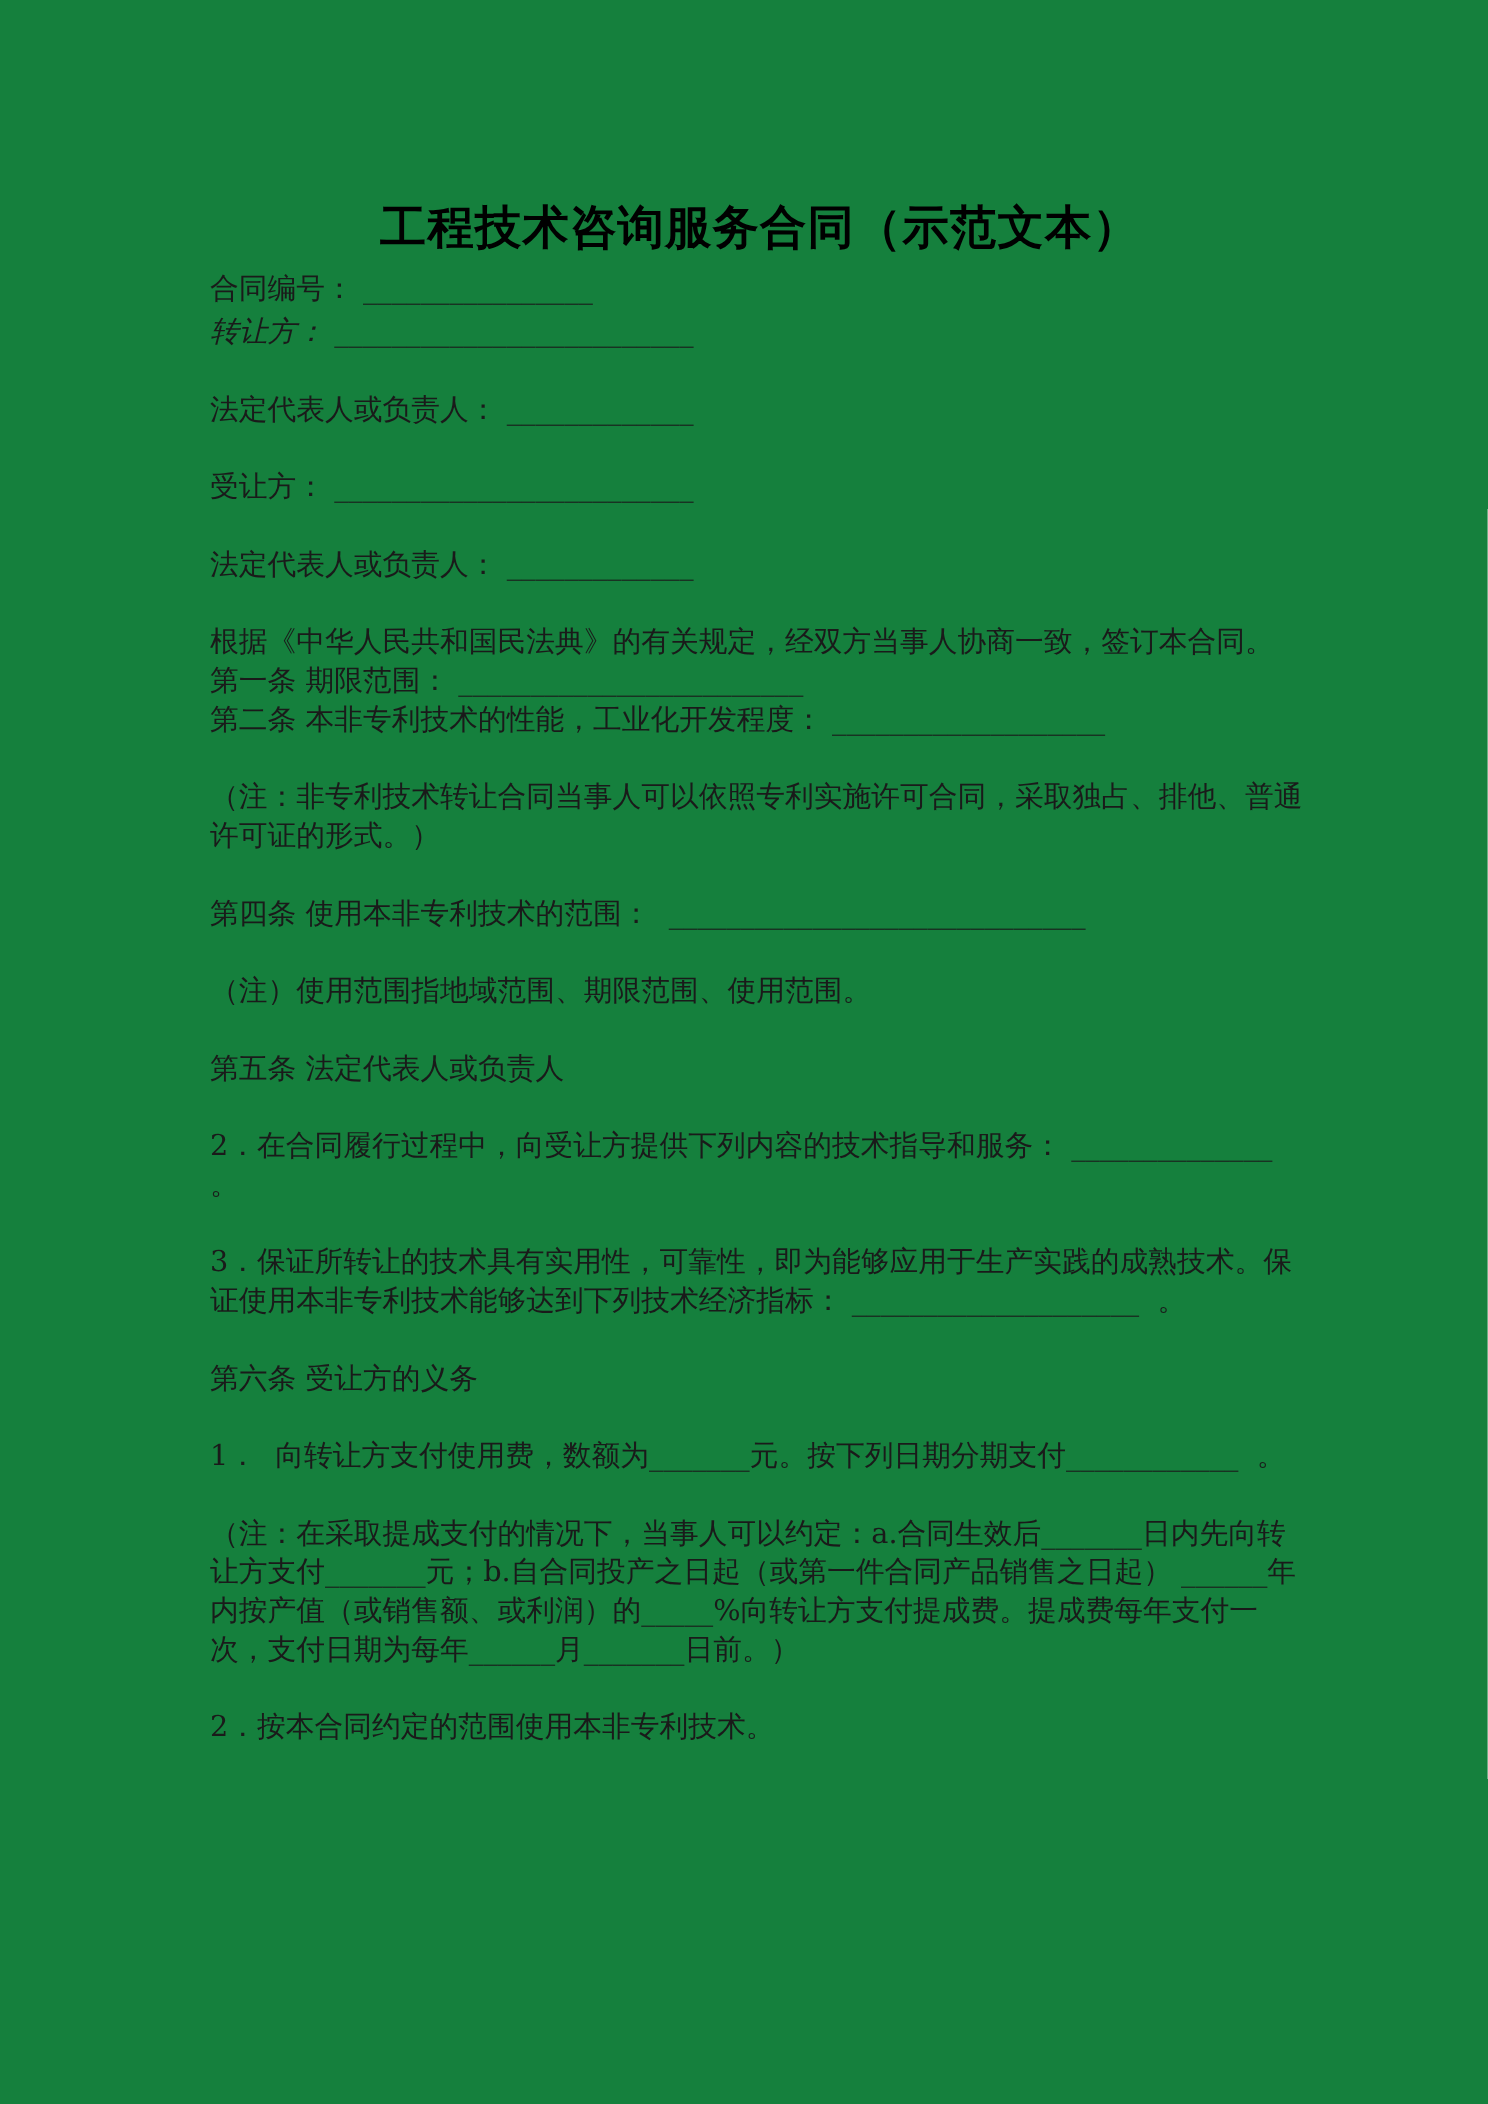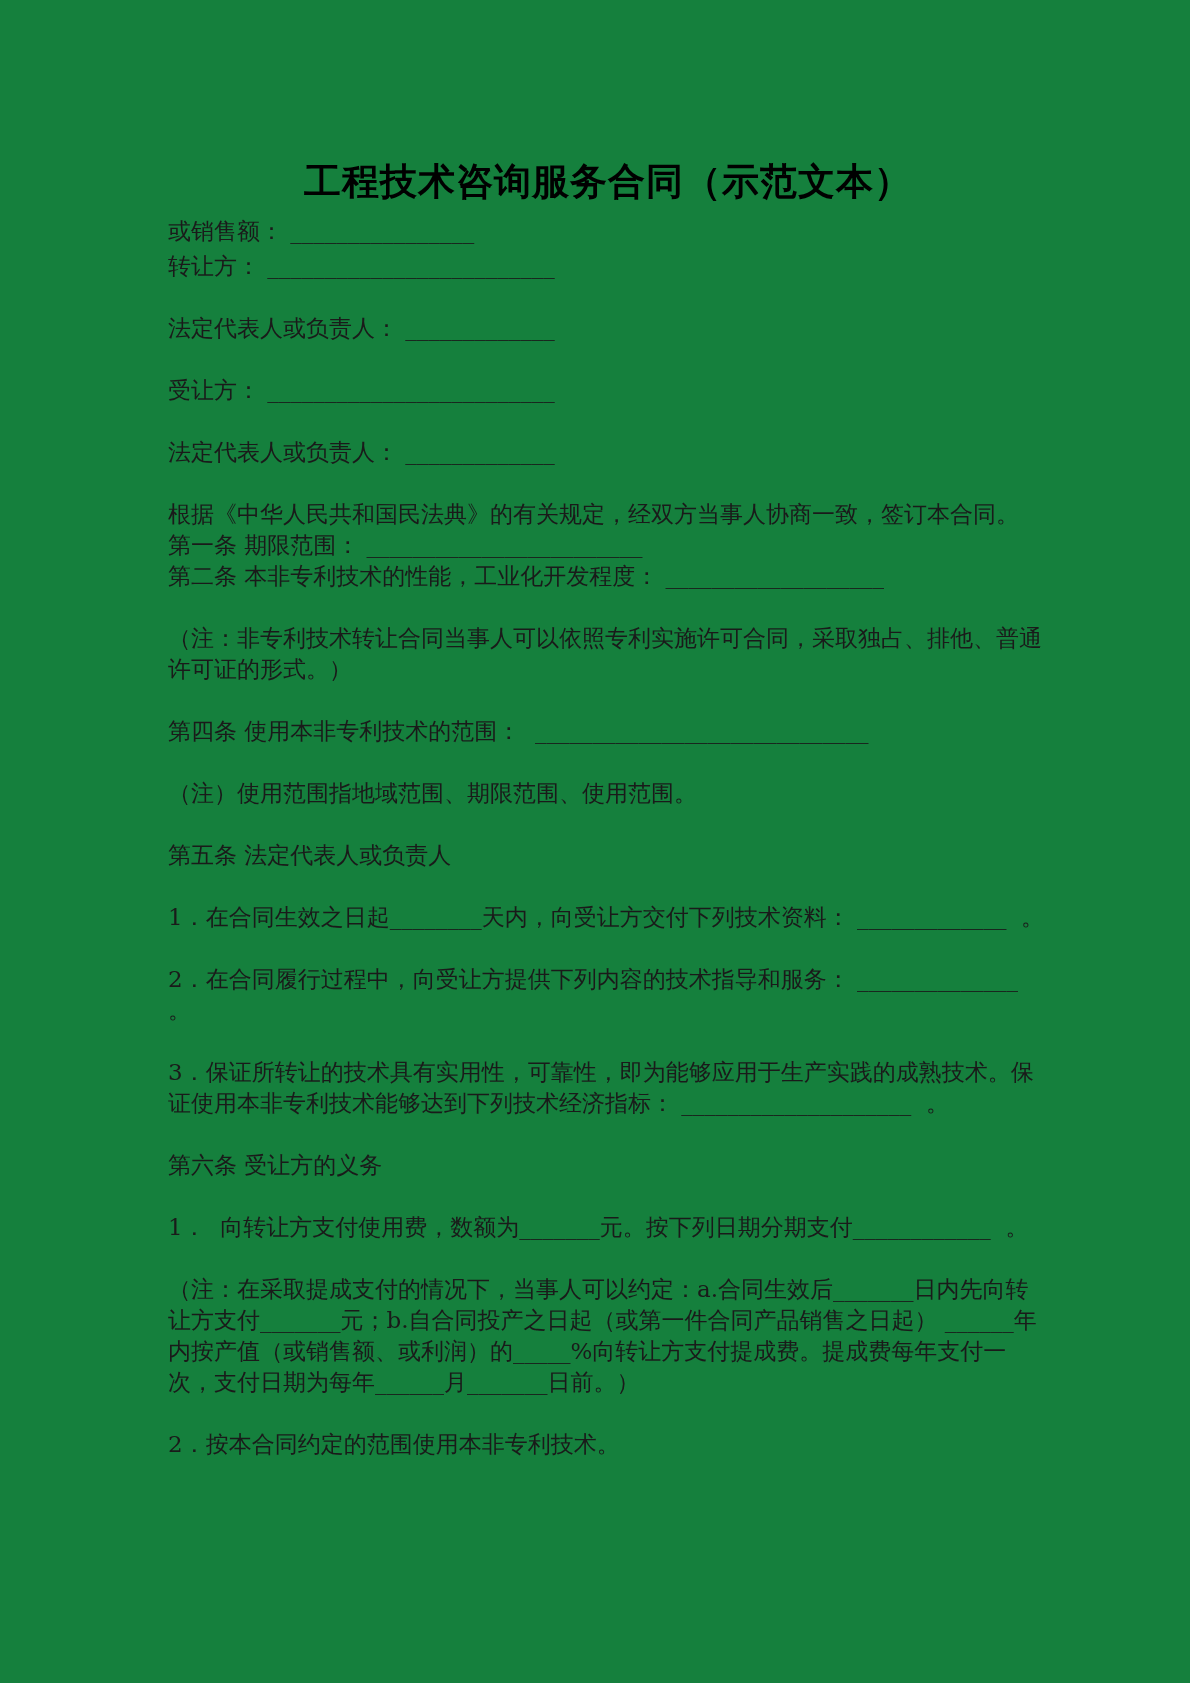--- a/index.html
+++ b/index.html
@@ -29,30 +29,30 @@
   }
   .line {
     font-size: 23px;
     line-height: 31px;
     margin: 0;
     white-space: pre-wrap;
     word-break: break-all;
     color: #1a1a1a;
   }
   .gap   { margin-top: 31px; }
-  .tight { margin-top: 4px; }
+  .tight { margin-top: 4px; font-style: italic; }
 </style>
 </head>
 <body>
 
 <div class="page">
 
   <h1 class="title">工程技术咨询服务合同（示范文本）</h1>
 
-  <p class="line">或销售额： ________________</p>
+  <p class="line">合同编号： ________________</p>
 
   <p class="line tight">转让方： _________________________</p>
 
   <p class="line gap">法定代表人或负责人： _____________</p>
 
   <p class="line gap">受让方： _________________________</p>
 
   <p class="line gap">法定代表人或负责人： _____________</p>
 
   <p class="line gap">根据《中华人民共和国民法典》的有关规定，经双方当事人协商一致，签订本合同。</p>
@@ -63,21 +63,20 @@
 
 
   <p class="line gap">（注：非专利技术转让合同当事人可以依照专利实施许可合同，采取独占、排他、普通许可证的形式。）</p>
 
   <p class="line gap">第四条 使用本非专利技术的范围：  _____________________________</p>
 
   <p class="line gap">（注）使用范围指地域范围、期限范围、使用范围。</p>
 
   <p class="line gap">第五条 法定代表人或负责人</p>
 
-  <p class="line gap">1．在合同生效之日起________天内，向受让方交付下列技术资料： _____________  。</p>
 
   <p class="line gap">2．在合同履行过程中，向受让方提供下列内容的技术指导和服务： ______________  。</p>
 
   <p class="line gap">3．保证所转让的技术具有实用性，可靠性，即为能够应用于生产实践的成熟技术。保证使用本非专利技术能够达到下列技术经济指标： ____________________  。</p>
 
   <p class="line gap">第六条 受让方的义务</p>
 
   <p class="line gap">1．  向转让方支付使用费，数额为_______元。按下列日期分期支付____________  。</p>
 
   <p class="line gap">（注：在采取提成支付的情况下，当事人可以约定：a.合同生效后_______日内先向转让方支付_______元；b.自合同投产之日起（或第一件合同产品销售之日起） ______年内按产值（或销售额、或利润）的_____%向转让方支付提成费。提成费每年支付一次，支付日期为每年______月_______日前。）</p>

